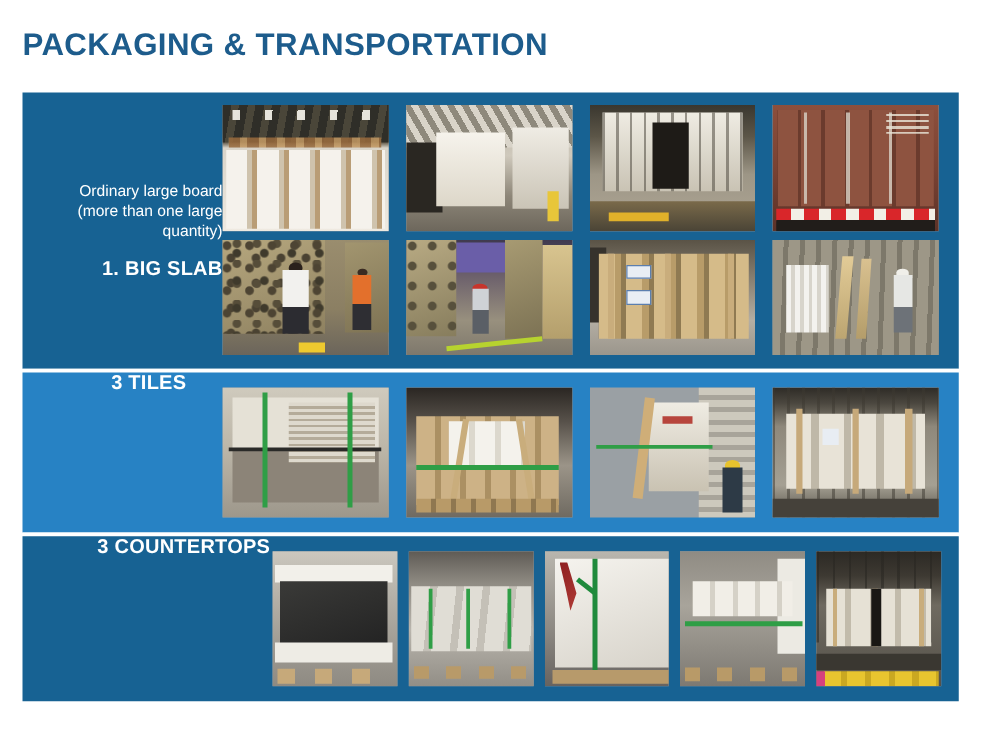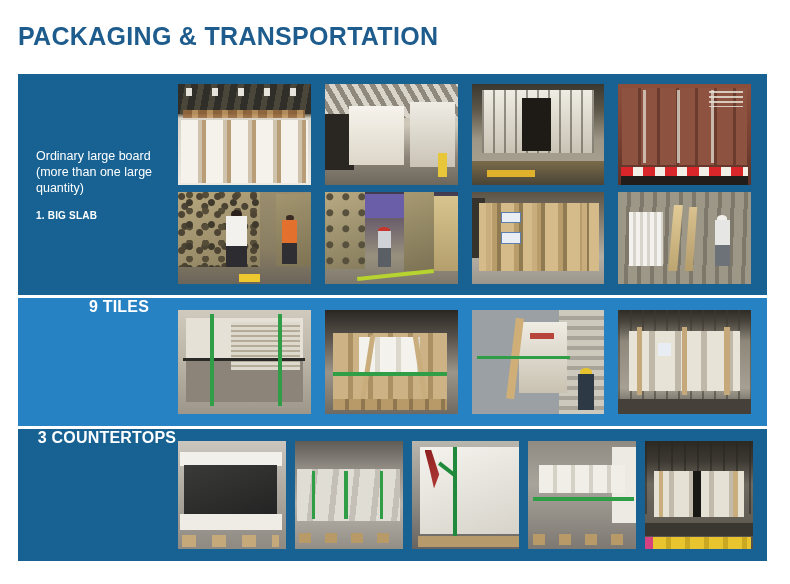--- a/index.html
+++ b/index.html
@@ -15,51 +15,52 @@
     position:absolute;left:18px;top:22px;
     font-size:25px;font-weight:bold;
     letter-spacing:.3px;
     color:#1d5c8c;
     white-space:nowrap;
   }
   
   #panel{
     position:absolute;left:18px;top:74px;
     width:749px;height:487px;
-    display:flex;flex-direction:column;
+    display:flex;flex-direction:column;text-align:right;
   }
   .band{position:relative;width:100%;display:flex;align-items:stretch;}
   .band.dark{background:#176293;}
   .band.light{background:#2782c4;}
   .band.gap{background:#ffffff;height:3px;flex:0 0 3px;}
 
   .band-label{
     flex:0 0 160px;
     position:relative;
     color:#ffffff;
     padding-left:18px;
     box-sizing:border-box;
     display:flex;flex-direction:column;justify-content:center;
   }
   .lbl-note{
     font-size:12.5px;line-height:16px;font-weight:normal;
     margin:0 0 14px 0;
   }
   .lbl-note.second{margin:14px 0 0 0;}
   .lbl-title{
-    font-size:10px;font-weight:bold;letter-spacing:.2px;margin:0;
+    font-size:16px;font-weight:bold;letter-spacing:.2px;margin:0;
   }
   .lbl-title.big{font-size:16px;}
   .band-label.mid{
     display:flex;align-items:center;justify-content:flex-start;
     padding-left:42px;
   }
   .band-label.mid2{
     display:flex;align-items:center;justify-content:flex-start;
     padding-left:18px;
+    margin-left:40px;
   }
 
   .band-imgs{
     flex:1 1 auto;
     display:flex;align-items:center;
     gap:14px;
     padding:11px 16px 11px 0;
     box-sizing:border-box;
   }
   .band-imgs.rows2{flex-direction:column;gap:7px;padding:10px 16px 10px 0;}
@@ -365,21 +366,21 @@
             </div>
         </div>
       </div>
     </div>
   </div>
 
   <div class="band gap"></div>
 
   <div class="band light" style="flex:0 0 128px;">
     <div class="band-label mid">
-      <p class="lbl-title big">9 TILES</p>
+      <p class="lbl-title big">3 TILES</p>
     </div>
     <div class="band-imgs">
       <div class="ph r3a" style="height:104px;">
         <div class="ph-inner">
             <div class="bundle"></div>
             <div class="tiles"></div>
             <div class="straph"></div>
             <div class="strapv"></div>
             <div class="strapv2"></div>
           </div>

